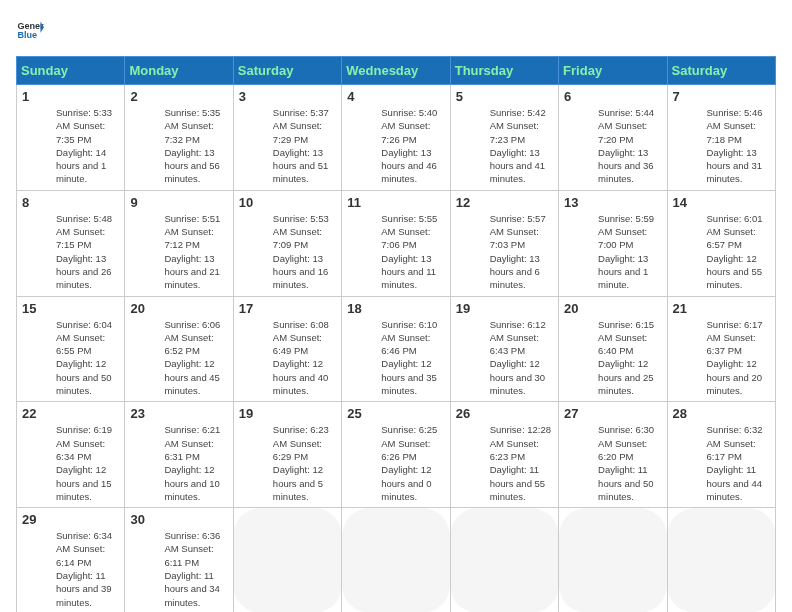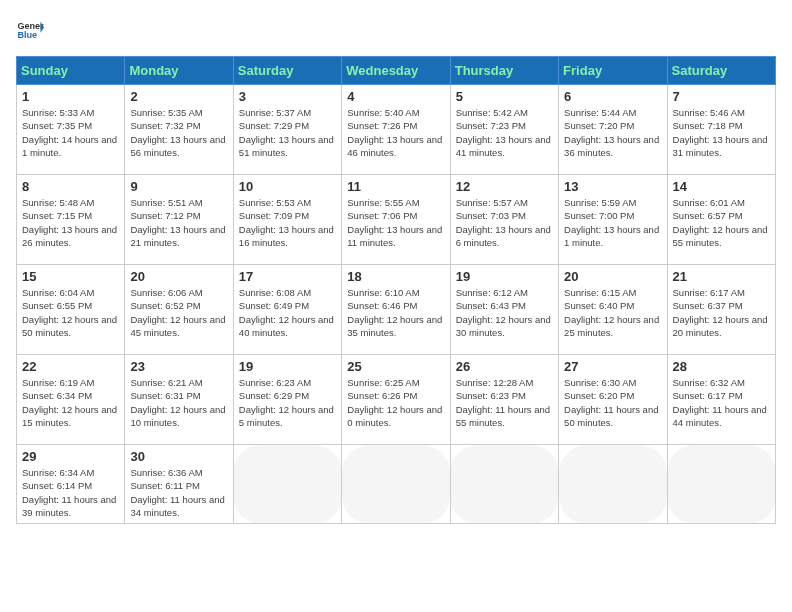--- a/index.html
+++ b/index.html
@@ -66,20 +66,21 @@
     .day-number {
       font-size: 13px;
       font-weight: bold;
       color: #333;
       margin-bottom: 2px;
     }
     .day-info {
       font-size: 9.5px;
       line-height: 1.4;
       color: #444;
+      margin-left: 34px;
     }
     .last-row td {
       height: 75px;
       border-radius: 28px;
     }
   </style>
 </head>
 <body>
 
 <div class="header">

